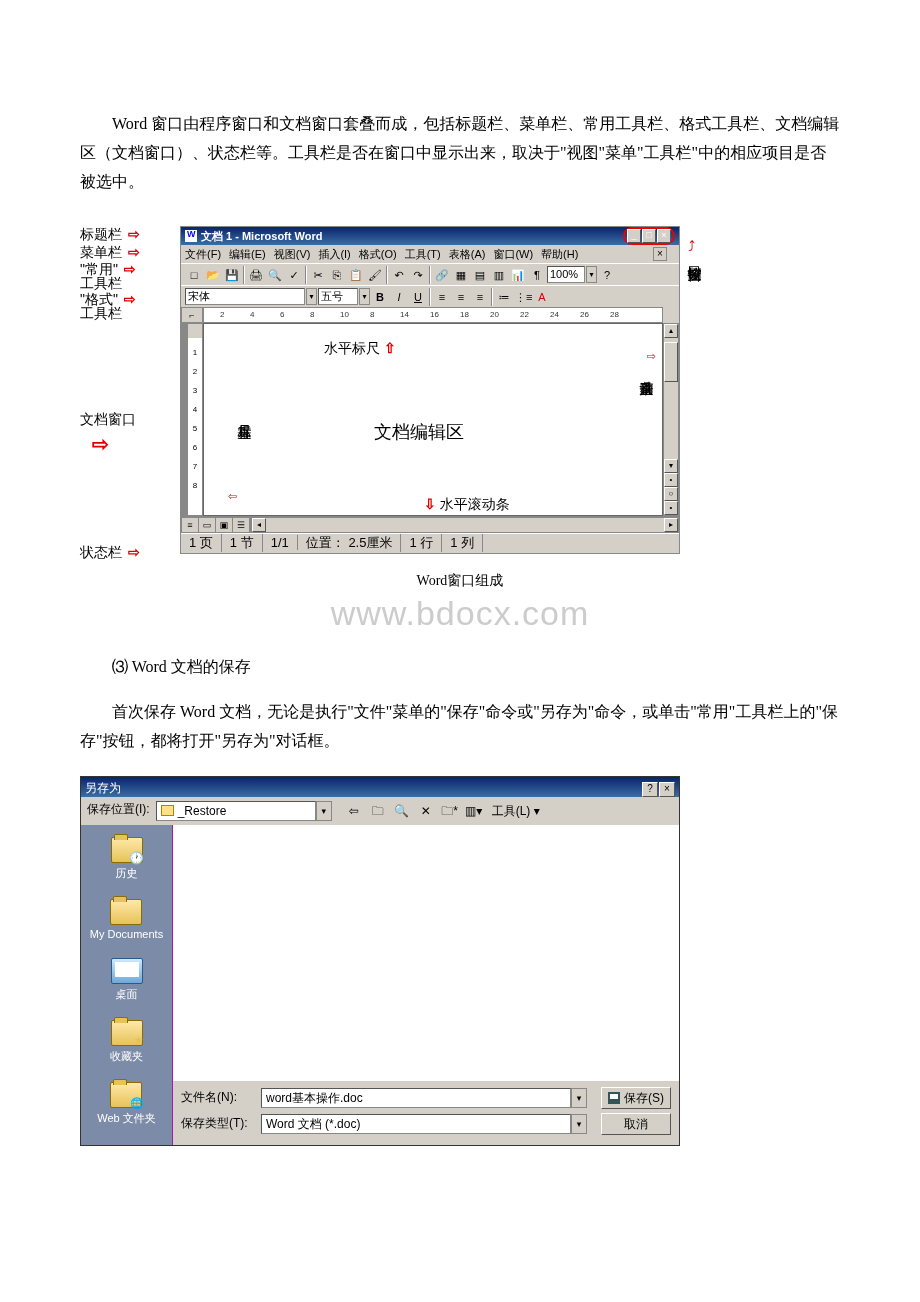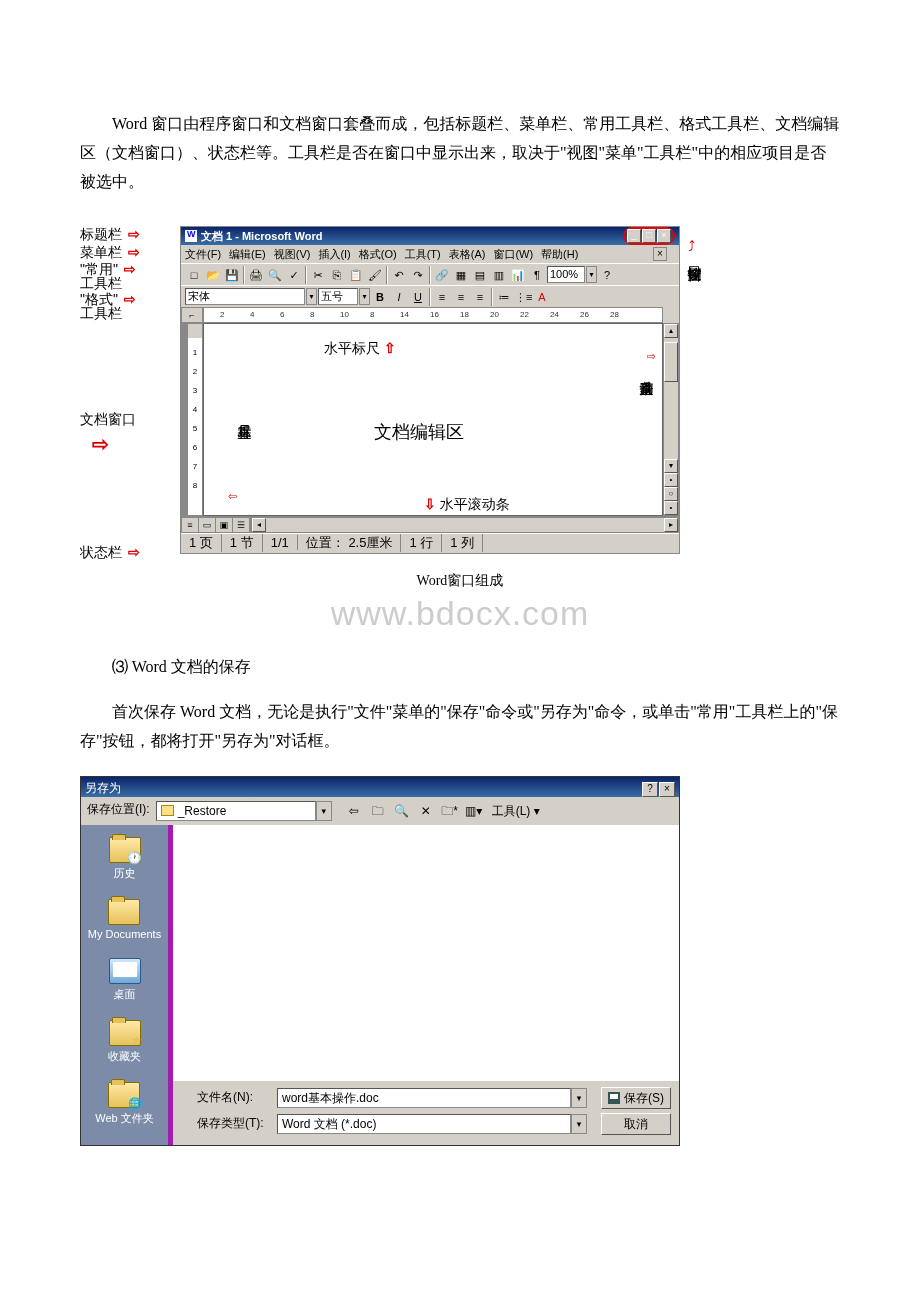--- a/index.html
+++ b/index.html
@@ -68,34 +68,34 @@
   .sa-title .t{flex:1;}
   .sa-title .btn{width:16px;height:15px;background:#d4d0c8;border:1px solid #fff;border-right-color:#555;border-bottom-color:#555;text-align:center;line-height:12px;font-size:10px;color:#000;margin-left:1px;}
   .sa-toolbar{height:28px;background:#d4d0c8;display:flex;align-items:flex-start;padding:4px 6px;}
   .sa-toolbar .lab{margin-right:6px;}
   .sa-toolbar .loc{width:160px;height:20px;background:#fff;border:1px solid #888;border-top-color:#555;border-left-color:#555;padding:8px 4px;line-height:18px;display:flex;align-items:center;}
   .sa-toolbar .folder-ic{width:13px;height:11px;background:#ffe08a;border:1px solid #aa8800;margin-right:4px;}
   .sa-toolbar .drop{width:16px;height:20px;background:#d4d0c8;border:1px solid #888;text-align:center;line-height:18px;font-size:9px;}
   .sa-toolbar .gap{width:10px;}
   .sa-toolbar .ibtn{width:22px;height:20px;border:1px solid #d4d0c8;text-align:center;line-height:18px;font-size:12px;margin:0 1px;}
   .sa-body{display:flex;height:320px;}
-  .sa-side{width:92px;background:#7b8ba8;border-right:5px solid #a21caf;display:flex;flex-direction:column;align-items:center;padding-top:12px;gap:18px;}
+  .sa-side{width:92px;background:#7b8ba8;border-right:1px solid #a21caf;display:flex;flex-direction:column;align-items:center;padding-top:12px;gap:18px;}
   .sa-side .item{text-align:center;color:#fff;font-size:11px;}
   .sa-side .ic{width:32px;height:26px;margin:0 auto 3px auto;position:relative;}
   .ic-folder{background:linear-gradient(#ffe9a8,#e6c25a);border:1px solid #8a6d00;border-radius:2px;}
   .ic-folder::before{content:"";position:absolute;top:-4px;left:2px;width:12px;height:5px;background:#e6c25a;border:1px solid #8a6d00;border-bottom:none;border-radius:2px 2px 0 0;}
   .ic-clock::after{content:"🕐";position:absolute;right:-3px;bottom:-3px;font-size:12px;}
   .ic-desktop{background:linear-gradient(#cfe8ff,#6fa8d8);border:1px solid #2a5a8a;border-radius:2px;}
   .ic-desktop::after{content:"";position:absolute;left:3px;top:3px;right:3px;bottom:6px;background:#fff;}
   .ic-star::after{content:"★";position:absolute;right:-2px;bottom:-2px;color:#e6c25a;font-size:11px;}
   .ic-globe::after{content:"🌐";position:absolute;right:-3px;bottom:-3px;font-size:11px;}
   .sa-main{flex:1;background:#fff;position:relative;}
   .sa-bottom{position:absolute;left:0;right:0;bottom:0;background:#d4d0c8;padding:6px 8px;}
   .sa-row{display:flex;align-items:center;margin-bottom:4px;}
-  .sa-row .l{width:80px;margin-left:16px;}
+  .sa-row .l{width:80px;}
   .sa-row .inp{flex:1;height:20px;background:#fff;border:1px solid #888;border-top-color:#555;border-left-color:#555;padding:0 4px;line-height:18px;}
   .sa-row .drop{width:16px;height:20px;background:#d4d0c8;border:1px solid #888;text-align:center;line-height:18px;font-size:9px;}
   .sa-row .dbtn{width:70px;height:22px;margin-left:14px;background:#d4d0c8;border:1px solid #fff;border-right-color:#555;border-bottom-color:#555;text-align:center;line-height:20px;}
   .sa-row .save-ic{display:inline-block;width:12px;height:12px;background:#355;margin-right:4px;vertical-align:-2px;position:relative;}
   .sa-row .save-ic::after{content:"";position:absolute;left:2px;top:2px;width:8px;height:5px;background:#fff;}
 </style>
 </head>
 <body>
 
 <div class="content">

